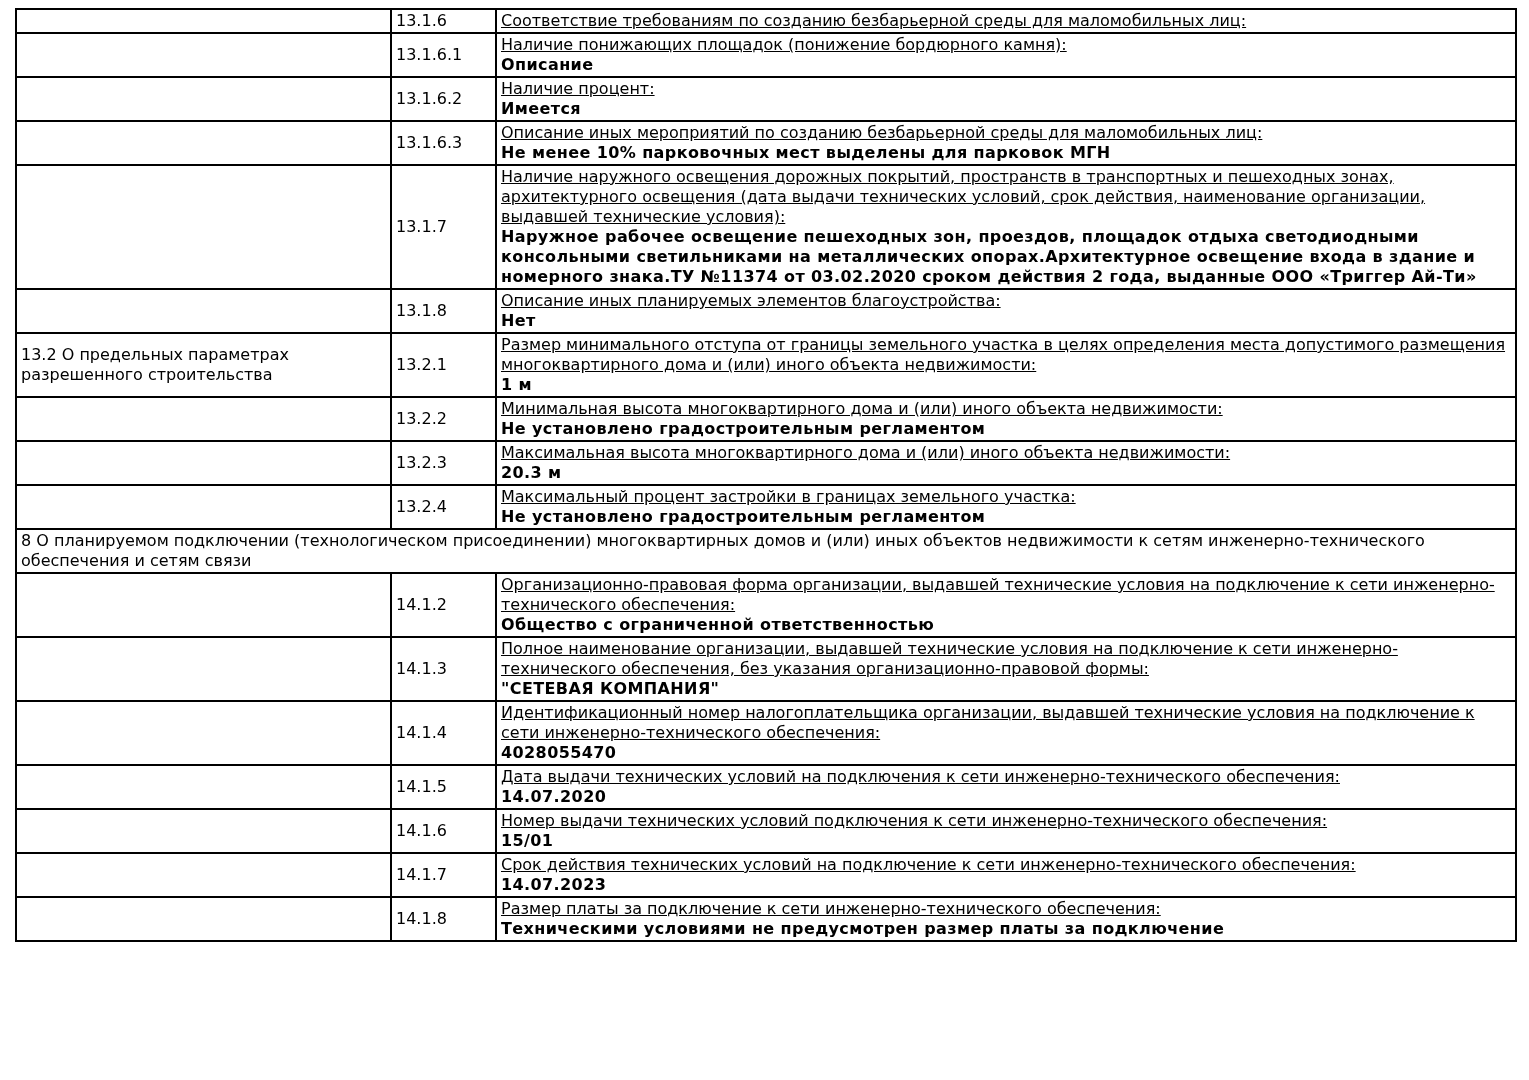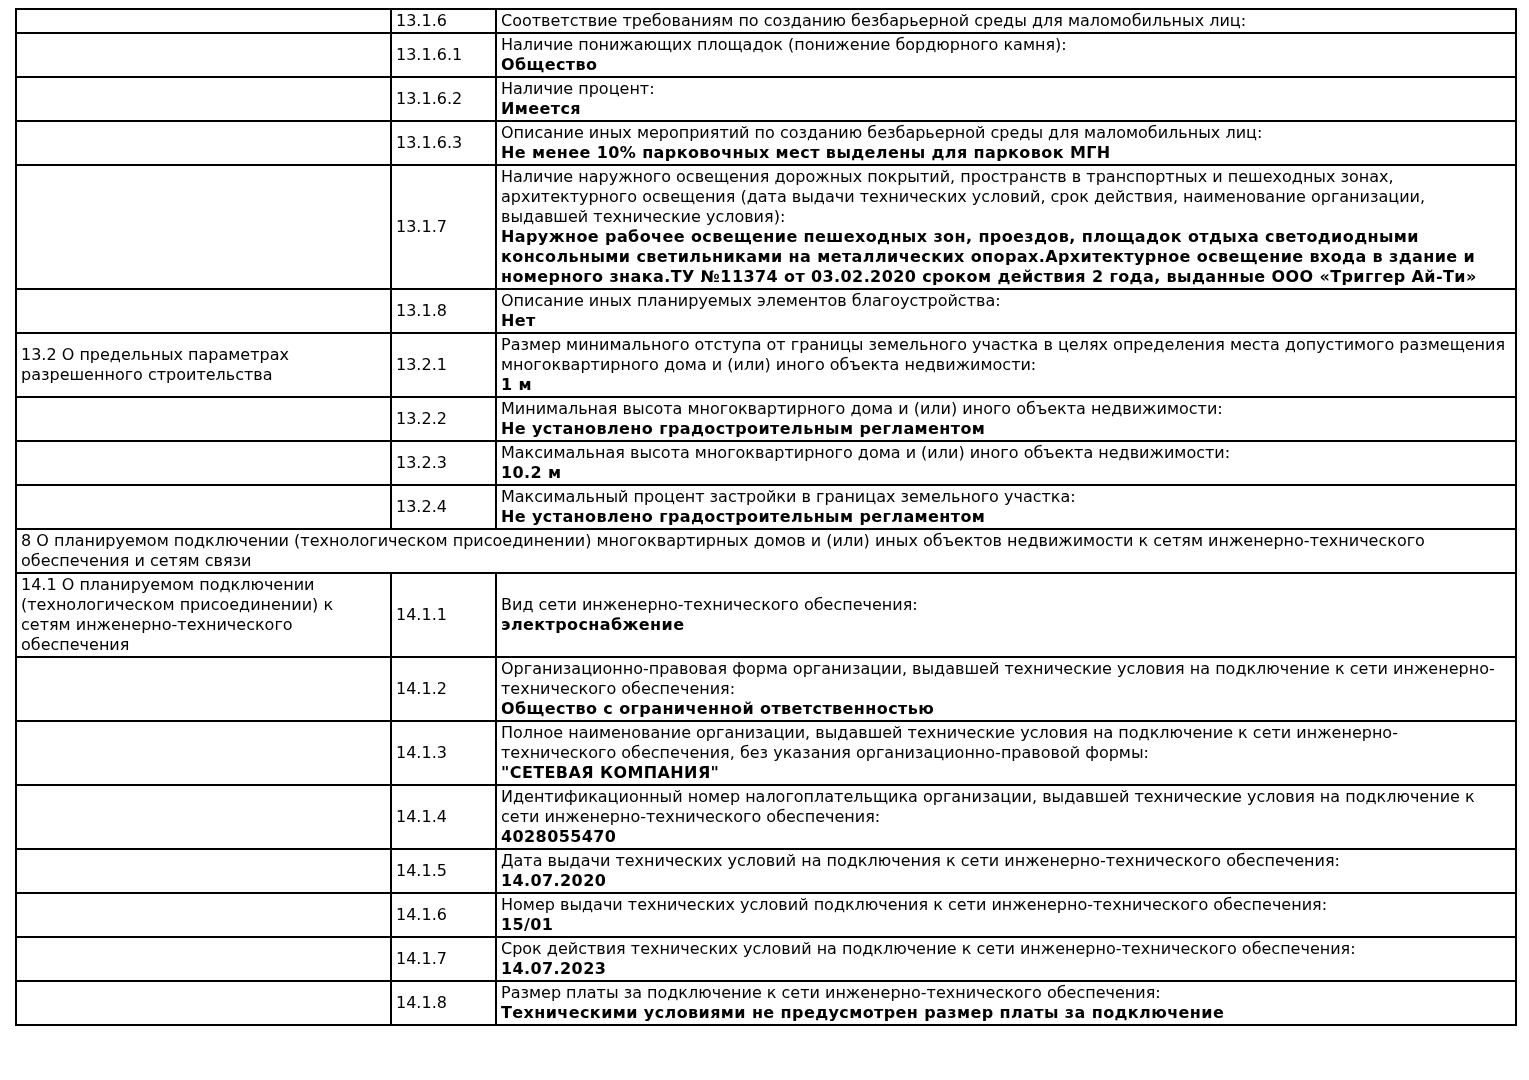--- a/index.html
+++ b/index.html
@@ -31,21 +31,21 @@
   table.decl td {
     border: 2px solid #000000;
     padding: 1px 4px;
     vertical-align: middle;
     word-wrap: break-word;
   }
   td.cat-cell   { }
   td.num-cell   { }
   td.content-cell { }
   td.section-cell { }
-  .item-label { font-weight: normal; }
+  .item-label { font-weight: normal; text-decoration: underline; }
   .item-value { font-weight: bold; letter-spacing: 0.4px; }
 </style>
 </head>
 <body>
 
 <div class="page">
   <table class="decl">
     <colgroup>
       <col style="width:375px">
       <col style="width:105px">
@@ -57,21 +57,21 @@
           <td class="num-cell">13.1.6</td>
           <td class="content-cell">
             <div class="item-label">Соответствие требованиям по созданию безбарьерной среды для маломобильных лиц:</div>
           </td>
         </tr>
         <tr>
           <td class="cat-cell"></td>
           <td class="num-cell">13.1.6.1</td>
           <td class="content-cell">
             <div class="item-label">Наличие понижающих площадок (понижение бордюрного камня):</div>
-            <div class="item-value">Общество</div>
+            <div class="item-value">Описание</div>
           </td>
         </tr>
         <tr>
           <td class="cat-cell"></td>
           <td class="num-cell">13.1.6.2</td>
           <td class="content-cell">
             <div class="item-label">Наличие процент:</div>
             <div class="item-value">Имеется</div>
           </td>
         </tr>
@@ -113,41 +113,33 @@
           <td class="content-cell">
             <div class="item-label">Минимальная высота многоквартирного дома и (или) иного объекта недвижимости:</div>
             <div class="item-value">Не установлено градостроительным регламентом</div>
           </td>
         </tr>
         <tr>
           <td class="cat-cell"></td>
           <td class="num-cell">13.2.3</td>
           <td class="content-cell">
             <div class="item-label">Максимальная высота многоквартирного дома и (или) иного объекта недвижимости:</div>
-            <div class="item-value">10.2 м</div>
+            <div class="item-value">20.3 м</div>
           </td>
         </tr>
         <tr>
           <td class="cat-cell"></td>
           <td class="num-cell">13.2.4</td>
           <td class="content-cell">
             <div class="item-label">Максимальный процент застройки в границах земельного участка:</div>
             <div class="item-value">Не установлено градостроительным регламентом</div>
           </td>
         </tr>
         <tr>
           <td colspan="3" class="section-cell">8 О планируемом подключении (технологическом присоединении) многоквартирных домов и (или) иных объектов недвижимости к сетям инженерно-технического обеспечения и сетям связи</td>
-        </tr>
-        <tr>
-          <td class="cat-cell">14.1 О планируемом подключении (технологическом присоединении) к сетям инженерно-технического обеспечения</td>
-          <td class="num-cell">14.1.1</td>
-          <td class="content-cell">
-            <div class="item-label">Вид сети инженерно-технического обеспечения:</div>
-            <div class="item-value">электроснабжение</div>
-          </td>
         </tr>
         <tr>
           <td class="cat-cell"></td>
           <td class="num-cell">14.1.2</td>
           <td class="content-cell">
             <div class="item-label">Организационно-правовая форма организации, выдавшей технические условия на подключение к сети инженерно-технического обеспечения:</div>
             <div class="item-value">Общество с ограниченной ответственностью</div>
           </td>
         </tr>
         <tr>

